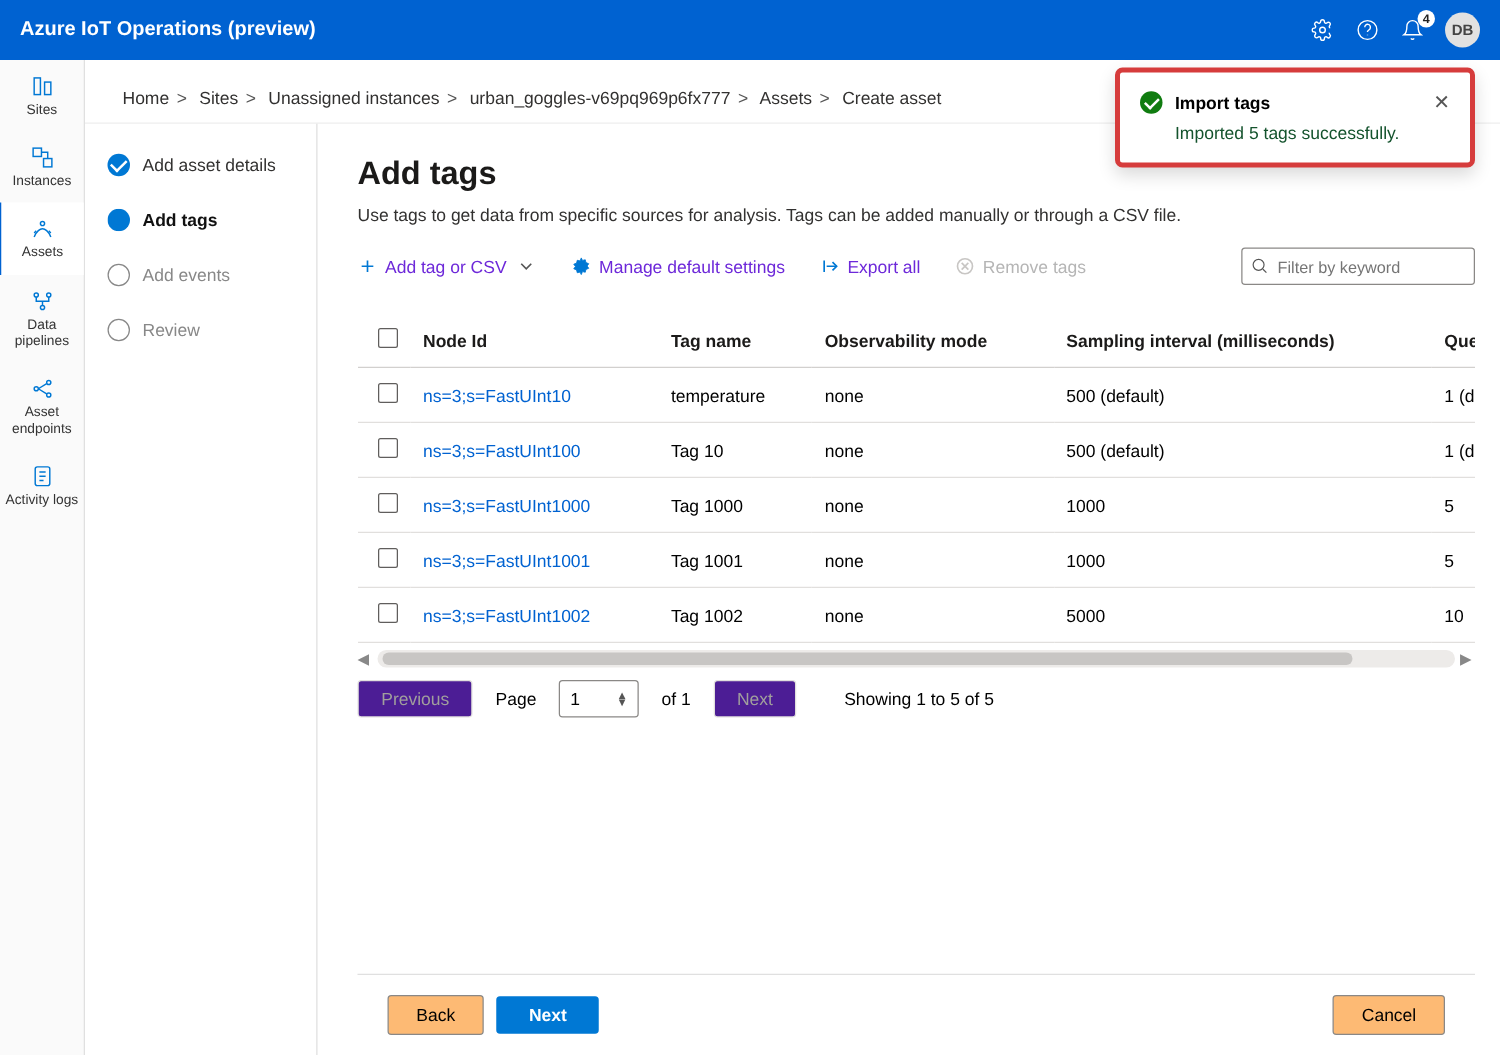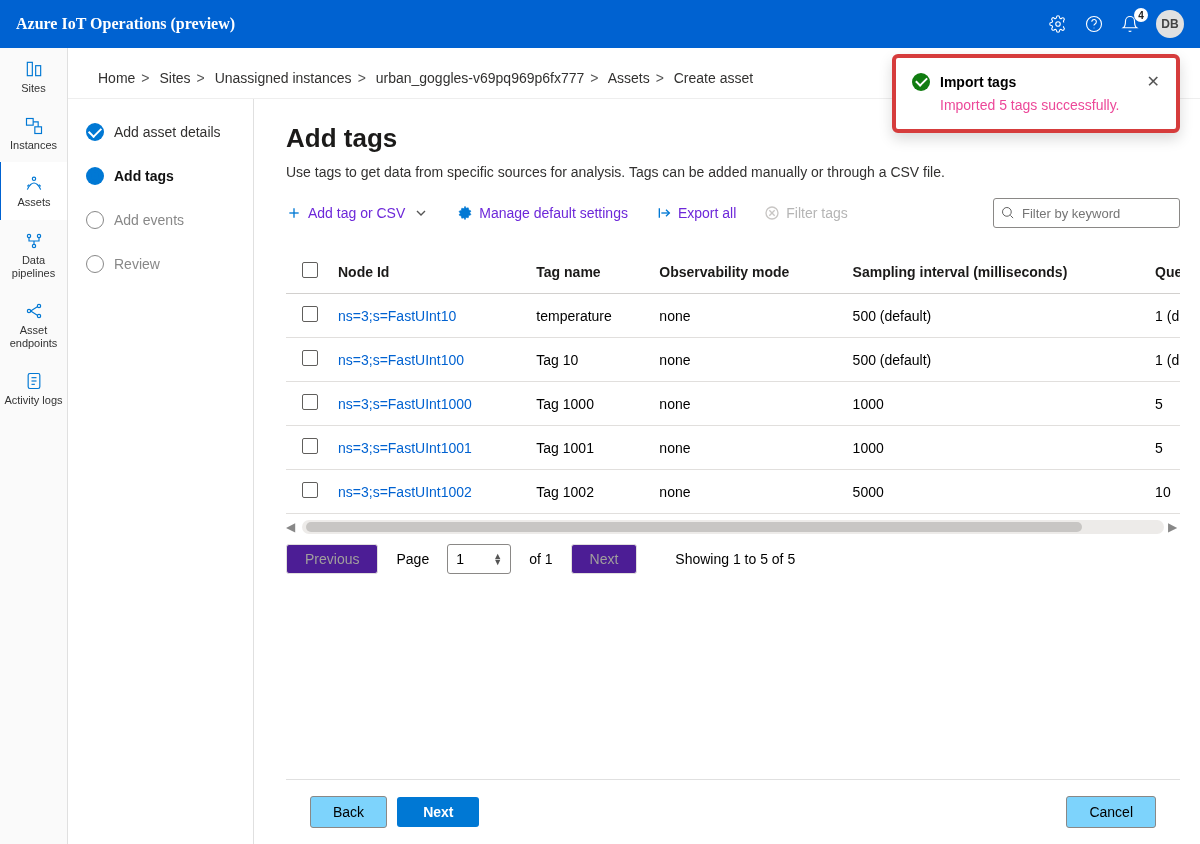--- a/index.html
+++ b/index.html
@@ -1,20 +1,20 @@
 <!DOCTYPE html>
 <html><head>
 <meta charset="utf-8">
 <style>
 * { box-sizing: border-box; margin: 0; padding: 0; font-family: "Segoe UI", -apple-system, sans-serif; }
 body { width: 1200px; height: 844px; overflow: hidden; background: #fff; position: relative; }
 
 
 .top-header { height: 48px; background: #0062d1; color: #fff; display: flex; align-items: center; padding: 0 16px; }
-.top-header .app-title { font-size: 16px; font-weight: 600; flex: 1; font-family: Liberation Serif, serif; }
+.top-header .app-title { font-size: 16px; font-weight: 600; flex: 1; }
 .top-icons { display: flex; align-items: center; gap: 16px; }
 .top-icons .icon-btn { width: 20px; height: 20px; display: flex; align-items: center; justify-content: center; cursor: pointer; position: relative; }
 .top-icons svg { width: 18px; height: 18px; fill: none; stroke: #fff; stroke-width: 1.5; }
 .badge-count { position: absolute; top: -6px; right: -8px; background: #fff; color: #222; font-size: 10px; min-width: 14px; height: 14px; border-radius: 7px; display: flex; align-items: center; justify-content: center; padding: 0 3px; font-weight: 600;}
 .avatar { width: 28px; height: 28px; border-radius: 50%; background: #e1e1e1; color: #444; display: flex; align-items: center; justify-content: center; font-size: 12px; font-weight: 600; }
 
 
 .left-rail { position: absolute; top: 48px; left: 0; bottom: 0; width: 68px; border-right: 1px solid #e0e0e0; background: #fafafa; display: flex; flex-direction: column; }
 .rail-item { display: flex; flex-direction: column; align-items: center; justify-content: center; padding: 10px 2px; font-size: 11px; color: #333; cursor: pointer; gap: 2px; text-align: center; line-height: 1.2; }
 .rail-item.active { background: #fff; border-left: 2px solid #0062d1; margin-left: -1px; }
@@ -76,32 +76,32 @@
 
 
 .paging { display:flex; align-items:center; gap:18px; font-size:14px; margin-bottom:10px;}
 .btn { padding: 6px 18px; border:1px solid #8a8886; background:#fff; border-radius:3px; font-size:14px; cursor:pointer;}
 .btn.disabled { background:#4c1d95; color:#a19f9d; border-color:#e1dfdd; cursor:default;}
 .page-num { width: 64px; height: 30px; border:1px solid #8a8886; border-radius:3px; padding:0 8px; display:flex; align-items:center; justify-content:space-between; font-size:14px;}
 .spinner { display:flex; flex-direction:column; line-height:6px; font-size:9px; color:#555;}
 
 
 .footer { border-top:1px solid #e0e0e0; padding: 16px 24px; display:flex; gap:10px; align-items:center; margin-top:auto; background:#fff;}
-.footer .btn-secondary { padding:7px 22px; border:1px solid #8a8886; background:#7dd3fc; border-radius:3px; font-size:14px; cursor:pointer;}
+.footer .btn-secondary { padding:7px 22px; border:1px solid #8a8886; background:#fdba74; border-radius:3px; font-size:14px; cursor:pointer;}
 .footer .btn-primary { padding:7px 26px; border:none; background:#0078d4; color:#fff; border-radius:3px; font-size:14px; cursor:pointer; font-weight:600;}
 .footer .spacer { flex:1; }
 
 
 .toast-wrap { position:absolute; top:54px; right:20px; width:288px; background:#fff; border:4px solid #d63c3c; border-radius:6px; box-shadow:0 6px 14px rgba(0,0,0,0.15); padding:14px 16px 16px; }
 .toast-head { display:flex; align-items:center; gap:10px; margin-bottom:6px;}
 .toast-head .succ { width:18px; height:18px; border-radius:50%; background:#107c10; display:flex; align-items:center; justify-content:center;}
 .toast-head .succ::after { content:""; width:5px; height:9px; border:solid #fff; border-width:0 2px 2px 0; transform:rotate(45deg); margin-top:-2px;}
 .toast-head .title { font-weight:600; flex:1; font-size:14px;}
 .toast-head .close { cursor:pointer; color:#555; font-size:16px;}
-.toast-body { font-size:14px; color:#ec4899; padding-left:28px;}
+.toast-body { font-size:14px; color:#14532d; padding-left:28px;}
 </style>
 </head>
 <body>
 
 <div class="top-header">
   <div class="app-title">Azure IoT Operations (preview)</div>
   <div class="top-icons">
     <div class="icon-btn">
       <svg viewBox="0 0 24 24">
           <circle cx="12" cy="12" r="3"></circle>
@@ -251,21 +251,21 @@
               <polyline points="15 7 20 12 15 17"></polyline>
             </svg>
           <span>Export all</span>
         </button>
         <button class="tb-btn disabled">
           <svg viewBox="0 0 24 24" stroke="#c8c6c4" fill="none" stroke-width="2">
               <circle cx="12" cy="12" r="9"></circle>
               <line x1="8" y1="8" x2="16" y2="16"></line>
               <line x1="16" y1="8" x2="8" y2="16"></line>
             </svg>
-          <span>Filter tags</span>
+          <span>Remove tags</span>
         </button>
         <div class="filter-wrap filter-box">
           <svg class="search-ic" viewBox="0 0 24 24">
               <circle cx="11" cy="11" r="7"></circle>
               <line x1="21" y1="21" x2="16.65" y2="16.65"></line>
             </svg>
           <input class="filter-input" placeholder="Filter by keyword" style="">
         </div>
       </div>
 

